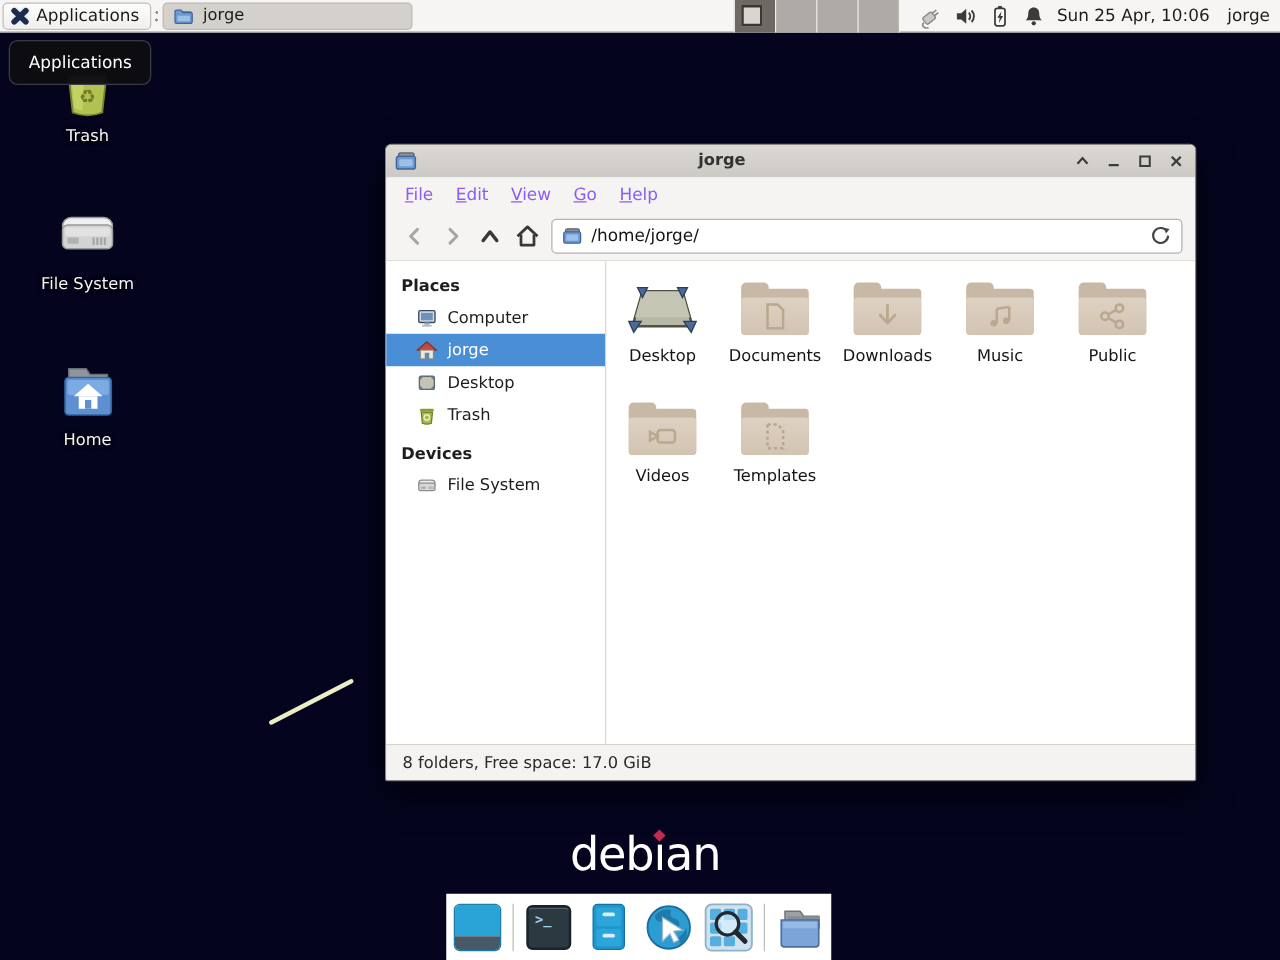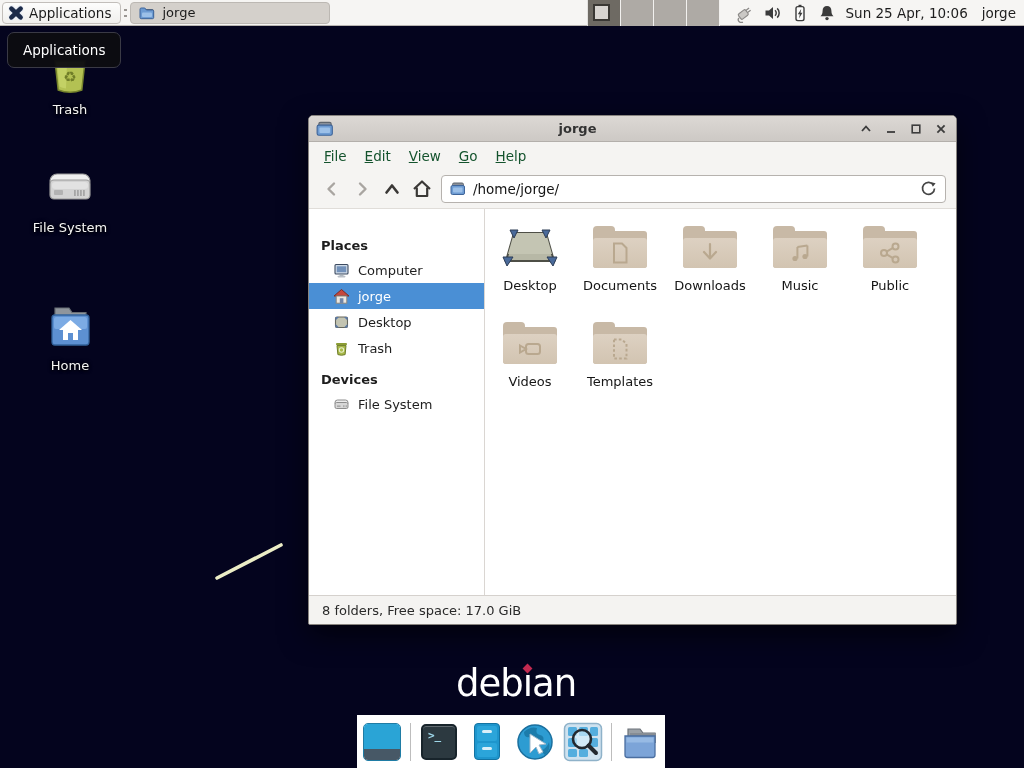--- a/index.html
+++ b/index.html
@@ -32,49 +32,49 @@
 
   
   .tooltip { position:absolute; left:7px; top:32px; padding:9px 15px; background:rgba(12,12,17,0.96);
              border:1px solid #3a3a45; border-radius:7px; color:#ffffff; font-size:13.5px; z-index:50; }
 
   
   .desk-icon { position:absolute; width:104px; display:flex; flex-direction:column; align-items:center; }
   .desk-icon .lbl { margin-top:6px; color:#f4f4f4; text-shadow:0 1px 3px #000, 0 0 4px #000; font-size:13px; }
   .di-trash { left:18px; top:44px; }
   .di-fs { left:18px; top:164px; }
-  .di-home { left:18px; top:302px; }
+  .di-home { left:18px; top:289px; }
 
   
   .window { position:absolute; left:308px; top:115px; width:649px; height:510px; background:#ffffff;
             border:1px solid #88847f; border-radius:5px 5px 2px 2px; box-shadow:0 10px 28px rgba(0,0,0,0.6); }
   .titlebar { position:absolute; left:0; top:0; right:0; height:26px;
               background:linear-gradient(#dcd8d4,#cdc9c5); border-bottom:1px solid #b3afab;
               border-radius:4px 4px 0 0; display:flex; align-items:center; }
   .title-icon { margin-left:7px; }
   .title-text { position:absolute; left:0; right:110px; text-align:center; font-weight:bold; color:#323232; }
   .win-ctrls { position:absolute; right:9px; top:0; height:26px; display:flex; align-items:center; gap:12px; }
   .win-ctrls .wbtn { width:13px; height:13px; display:flex; align-items:center; justify-content:center; }
 
   .menubar { position:absolute; left:0; top:26px; right:0; height:27px; background:#f5f4f2;
              display:flex; align-items:center; padding-left:6px; }
-  .menu-item { display:inline-block; padding:4px 9px; color:#14532d; font-size:13.5px; }
+  .menu-item { display:inline-block; padding:4px 9px; color:#8b5cf6; font-size:13.5px; }
   .menu-item::first-letter { text-decoration:underline; }
 
   .toolbar { position:absolute; left:0; top:53px; right:0; height:40px; background:#f5f4f2;
              display:flex; align-items:center; padding:0 10px 0 8px; border-bottom:1px solid #e0ddd9; }
   .nav-btn { width:30px; height:30px; display:flex; align-items:center; justify-content:center; border-radius:4px; }
   .pathbar { flex:1; height:28px; margin-left:4px; background:#ffffff; border:1px solid #b6b2ae;
              border-radius:4px; display:flex; align-items:center; padding:0 8px; }
   .pathbar input { flex:1; border:none; outline:none; font-family:inherit; font-size:13.5px; color:#141414;
                    margin-left:7px; background:transparent; }
 
   .win-body { position:absolute; left:0; top:93px; right:0; bottom:29px; display:flex; background:#fff; }
   .sidebar { width:176px; border-right:1px solid #dad6d2; padding-top:8px; }
-  .sb-header { height:24px; display:flex; align-items:center; padding-left:12px; font-weight:bold; color:#1e1e1e;margin-top:16px; }
+  .sb-header { height:24px; display:flex; align-items:center; padding-left:12px; font-weight:bold; color:#1e1e1e; }
   .sb-row { height:26px; display:flex; align-items:center; gap:8px; padding-left:24px; color:#1e1e1e; }
   .sb-row.selected { background:#4a8fd5; color:#ffffff; }
   .sb-row svg { flex:none; }
 
   .main-area { flex:1; padding:12px 0 0 0; }
   .icon-grid { display:flex; flex-wrap:wrap; width:460px; }
   .grid-item { width:90px; height:96px; display:flex; flex-direction:column; align-items:center; }
   .grid-item .ilbl { margin-top:5px; color:#161616; font-size:13px; }
   .icon-box { height:52px; display:flex; align-items:center; justify-content:center; }
 

